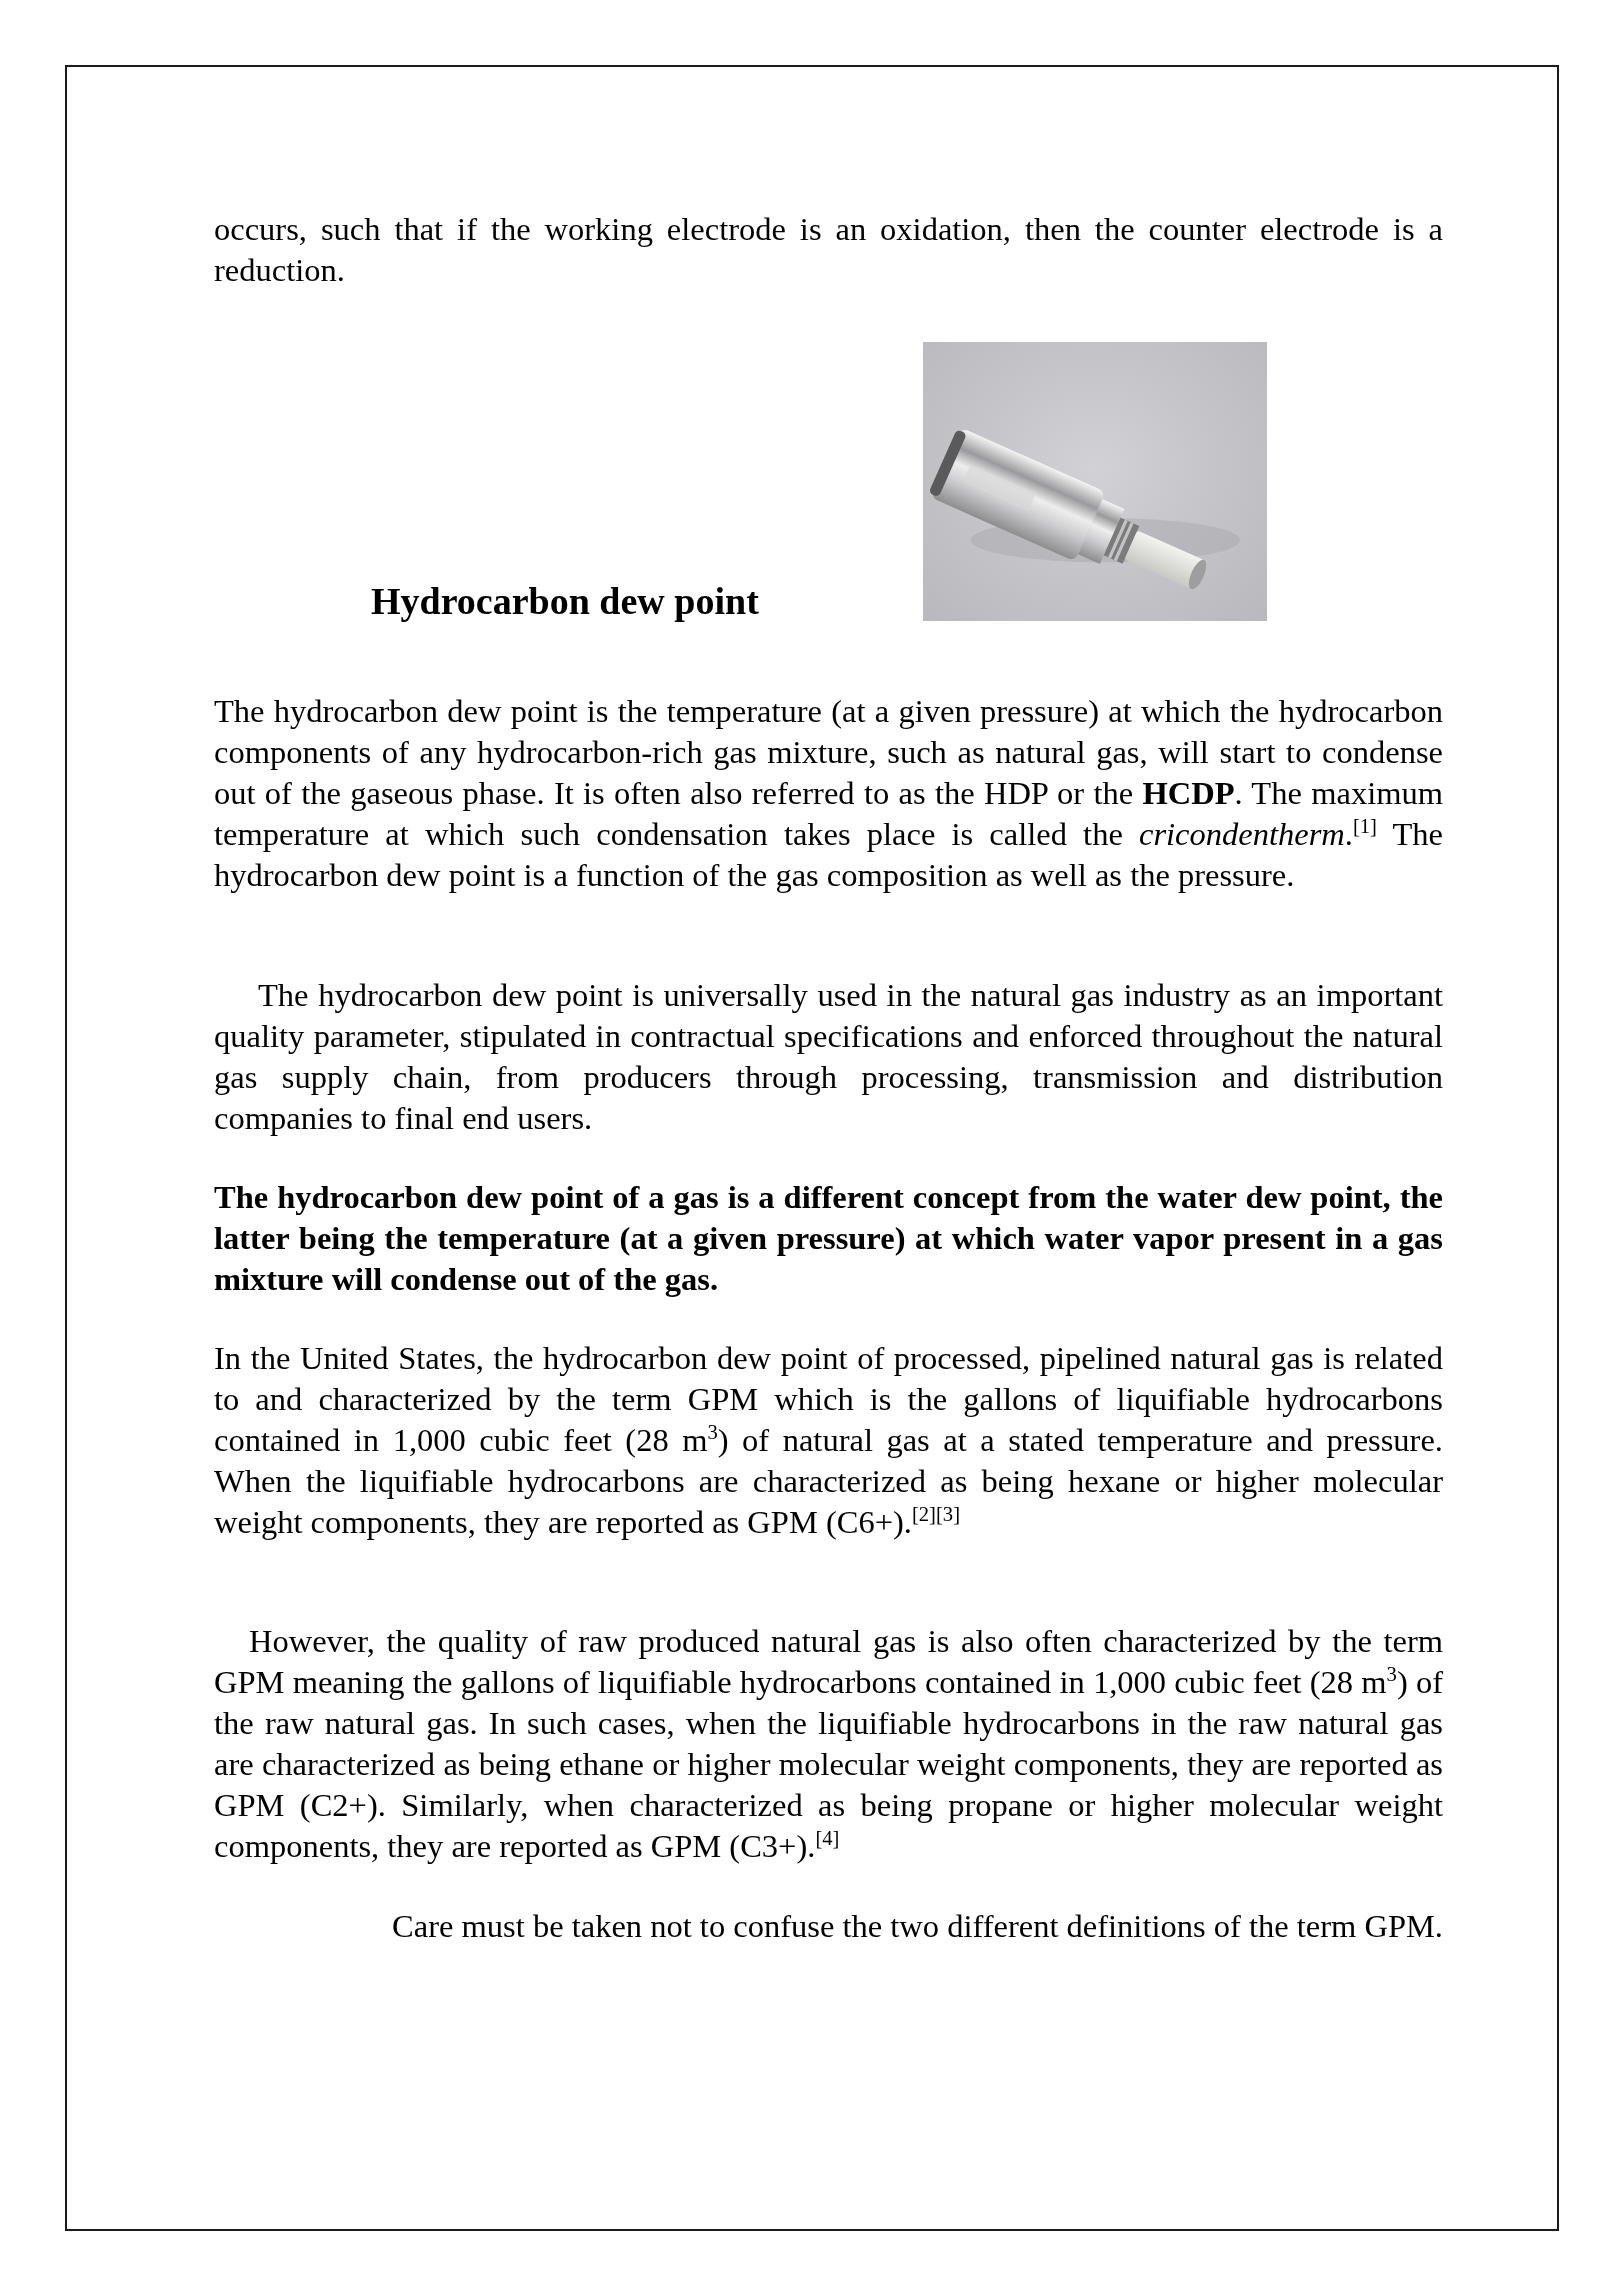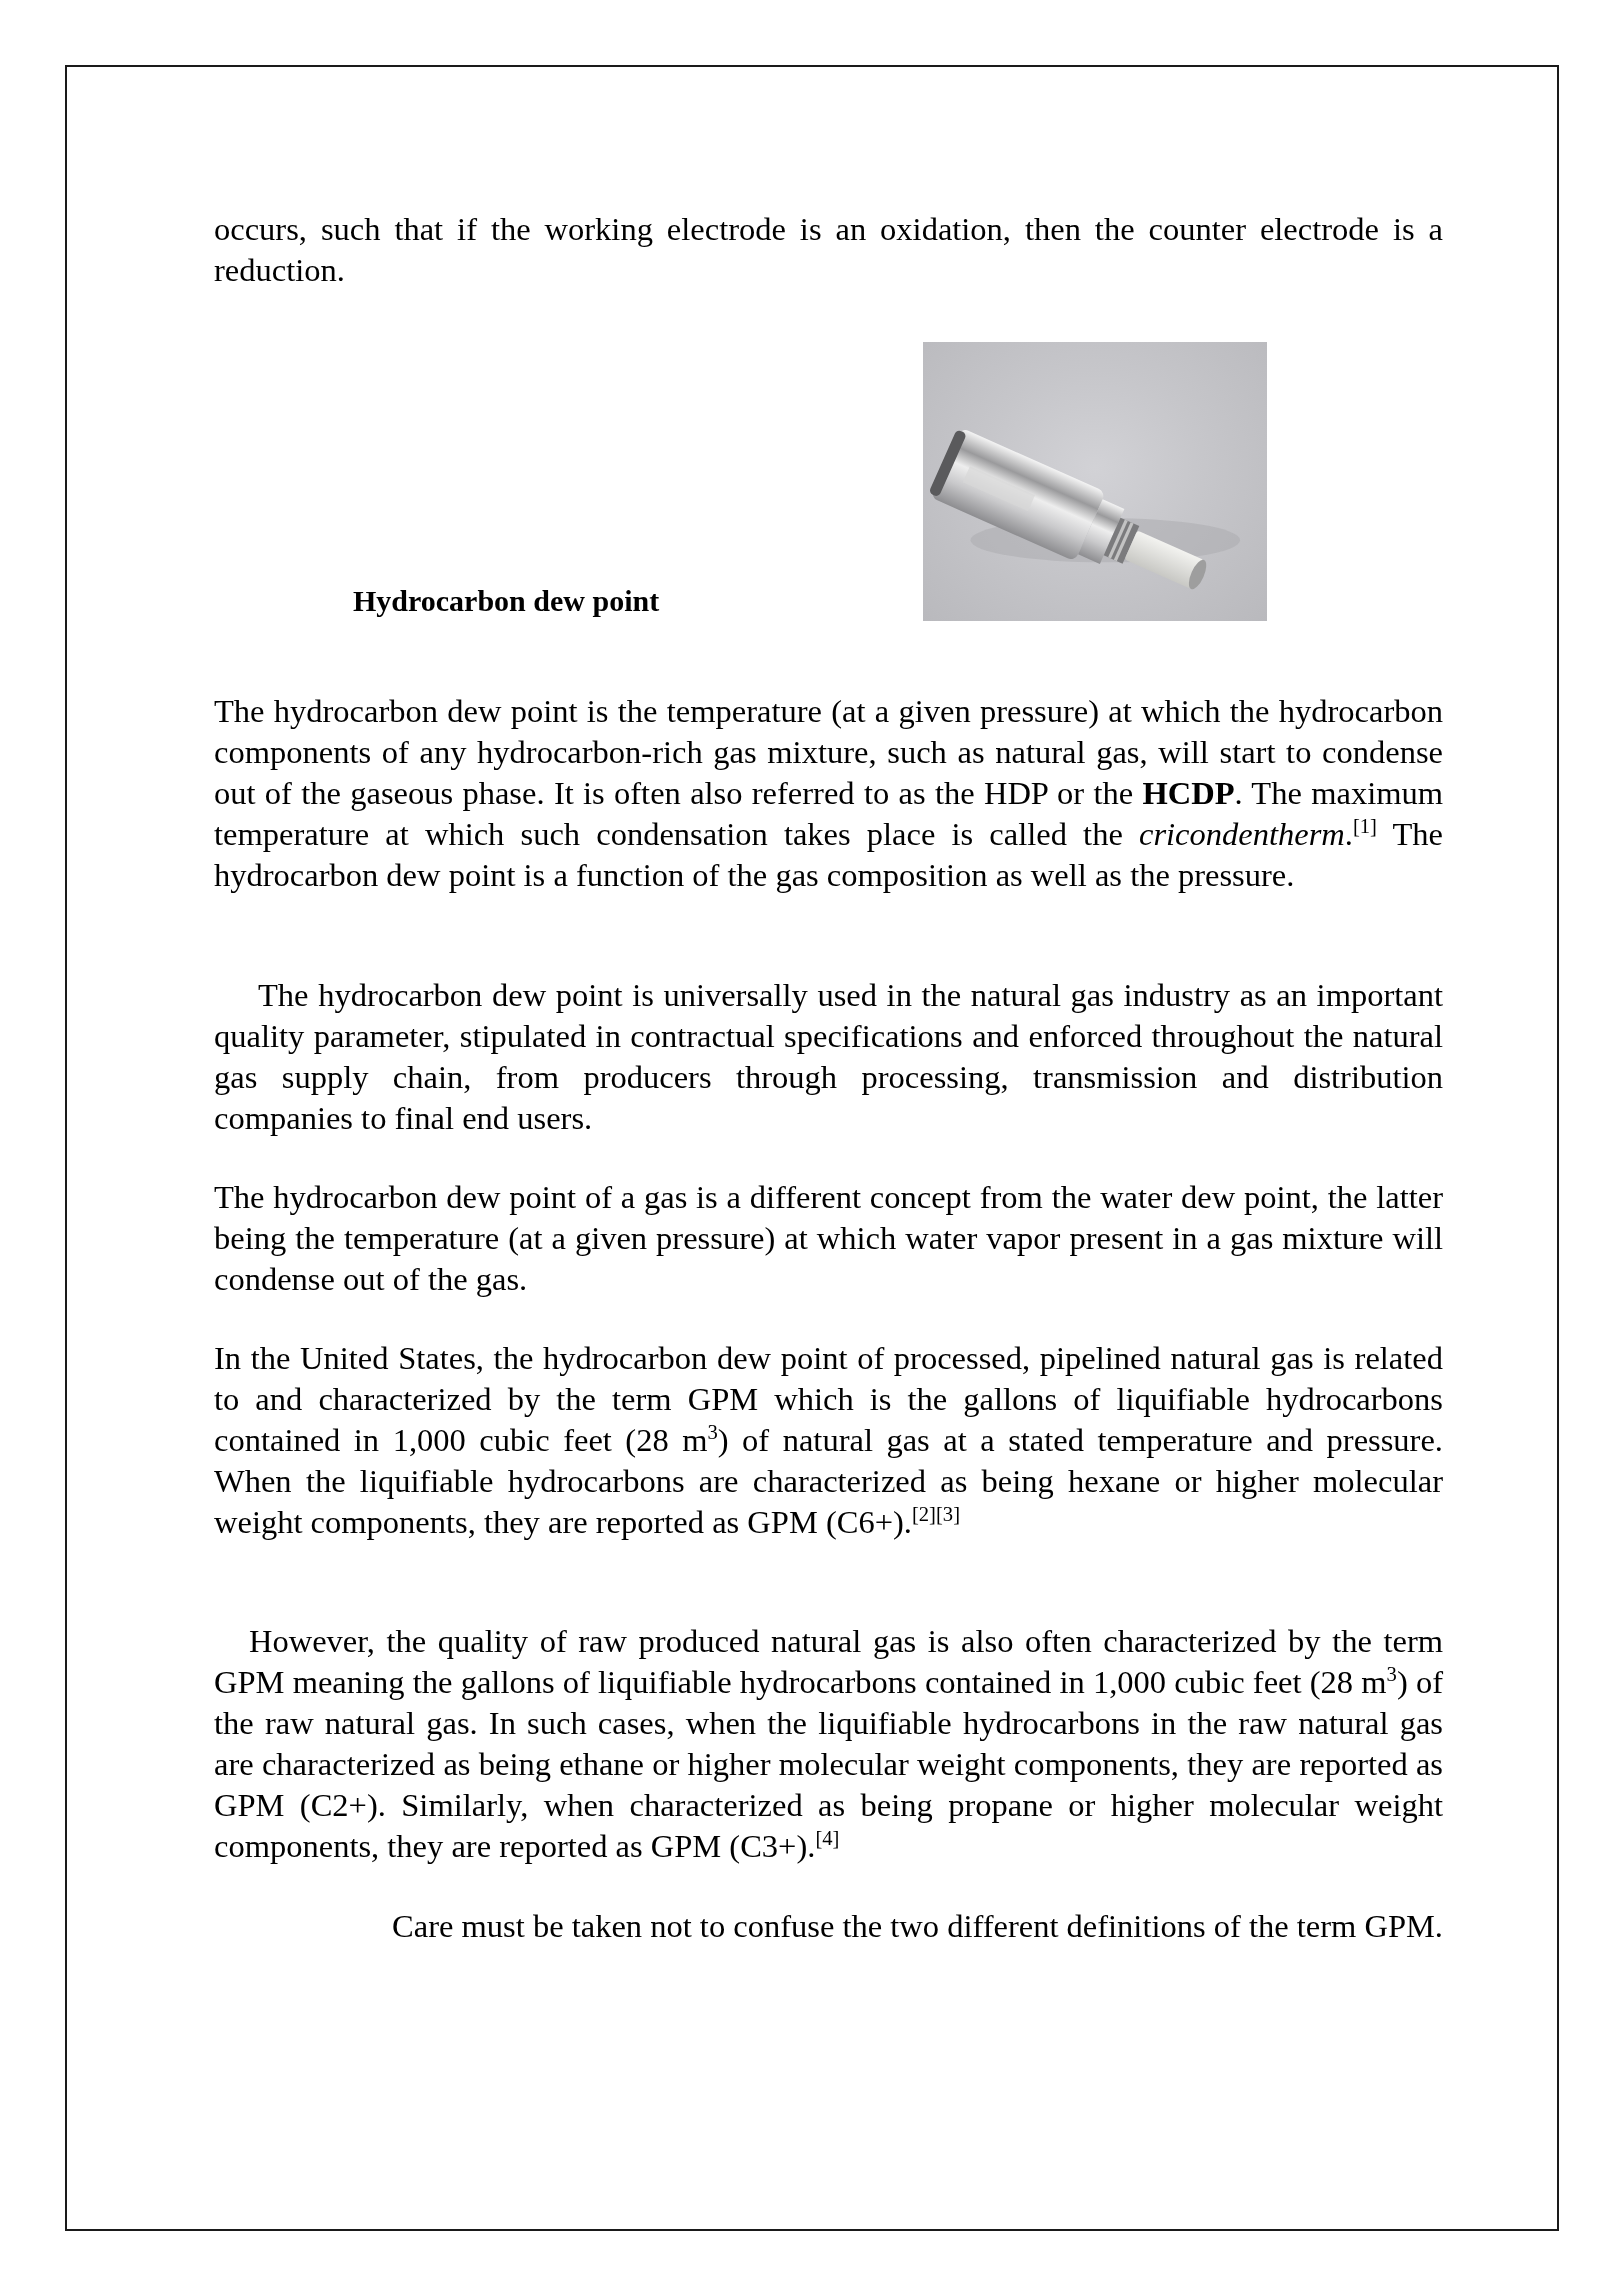--- a/index.html
+++ b/index.html
@@ -36,23 +36,23 @@
     .para.indent1 { text-indent: 44px; }
     .para.indent2 { text-indent: 35px; font-family: Liberation Serif, serif; }
     .para.center { text-align: center; }
     sup {
       font-size: 20.6px;
       line-height: 0;
       vertical-align: 12px;
     }
     .heading {
       position: absolute;
-      left: 353px;
+      left: 371px;
       top: 579px;
-      font-size: 30px;
+      font-size: 38px;
       font-weight: bold;
       margin: 0;
       line-height: 44px;
     }
     .photo {
       position: absolute;
       left: 923px;
       top: 342px;
       width: 344px;
       height: 279px;
@@ -97,20 +97,20 @@
     </g>
   </svg>
 </div>
 
 <h1 class="heading">Hydrocarbon dew point</h1>
 
 <p class="para" style="top:675px;"><span>The hydrocarbon dew point is the temperature (at a given pressure) at which the hydrocarbon components of any hydrocarbon-rich gas mixture, such as natural gas, will start to condense out of the gaseous phase. It is often also referred to as the HDP or the </span><b>HCDP</b><span>. The maximum temperature at which such condensation takes place is called the </span><i>cricondentherm</i><span>.</span><sup>[1]</sup><span> The hydrocarbon dew point is a function of the gas composition as well as the pressure.</span></p>
 
 <p class="para indent1" style="top:959px;"><span>The hydrocarbon dew point is universally used in the natural gas industry as an important quality parameter, stipulated in contractual specifications and enforced throughout the natural gas supply chain, from producers through processing, transmission and distribution companies to final end users.</span></p>
 
-<p class="para" style="top:1161px;"><span>The hydrocarbon dew point of a gas is a different concept from the water dew point, the latter being the temperature (at a given pressure) at which water vapor present in a gas mixture will condense out of the gas.</span></p>
+<p class="para" style="top:1161px;font-weight:bold;"><span>The hydrocarbon dew point of a gas is a different concept from the water dew point, the latter being the temperature (at a given pressure) at which water vapor present in a gas mixture will condense out of the gas.</span></p>
 
 <p class="para" style="top:1322px;"><span>In the United States, the hydrocarbon dew point of processed, pipelined natural gas is related to and characterized by the term GPM which is the gallons of liquifiable hydrocarbons contained in 1,000 cubic feet (28 m</span><sup>3</sup><span>) of natural gas at a stated temperature and pressure. When the liquifiable hydrocarbons are characterized as being hexane or higher molecular weight components, they are reported as GPM (C6+).</span><sup>[2][3]</sup></p>
 
 <p class="para indent2" style="top:1605px;"><span>However, the quality of raw produced natural gas is also often characterized by the term GPM meaning the gallons of liquifiable hydrocarbons contained in 1,000 cubic feet (28 m</span><sup>3</sup><span>) of the raw natural gas. In such cases, when the liquifiable hydrocarbons in the raw natural gas are characterized as being ethane or higher molecular weight components, they are reported as GPM (C2+). Similarly, when characterized as being propane or higher molecular weight components, they are reported as GPM (C3+).</span><sup>[4]</sup></p>
 
 <p class="para center" style="top:1890px; left:198px; width:1229px; text-align:right; text-indent:43px;"><span>Care must be taken not to confuse the two different definitions of the term GPM.</span></p>
 
 
 </body></html>

